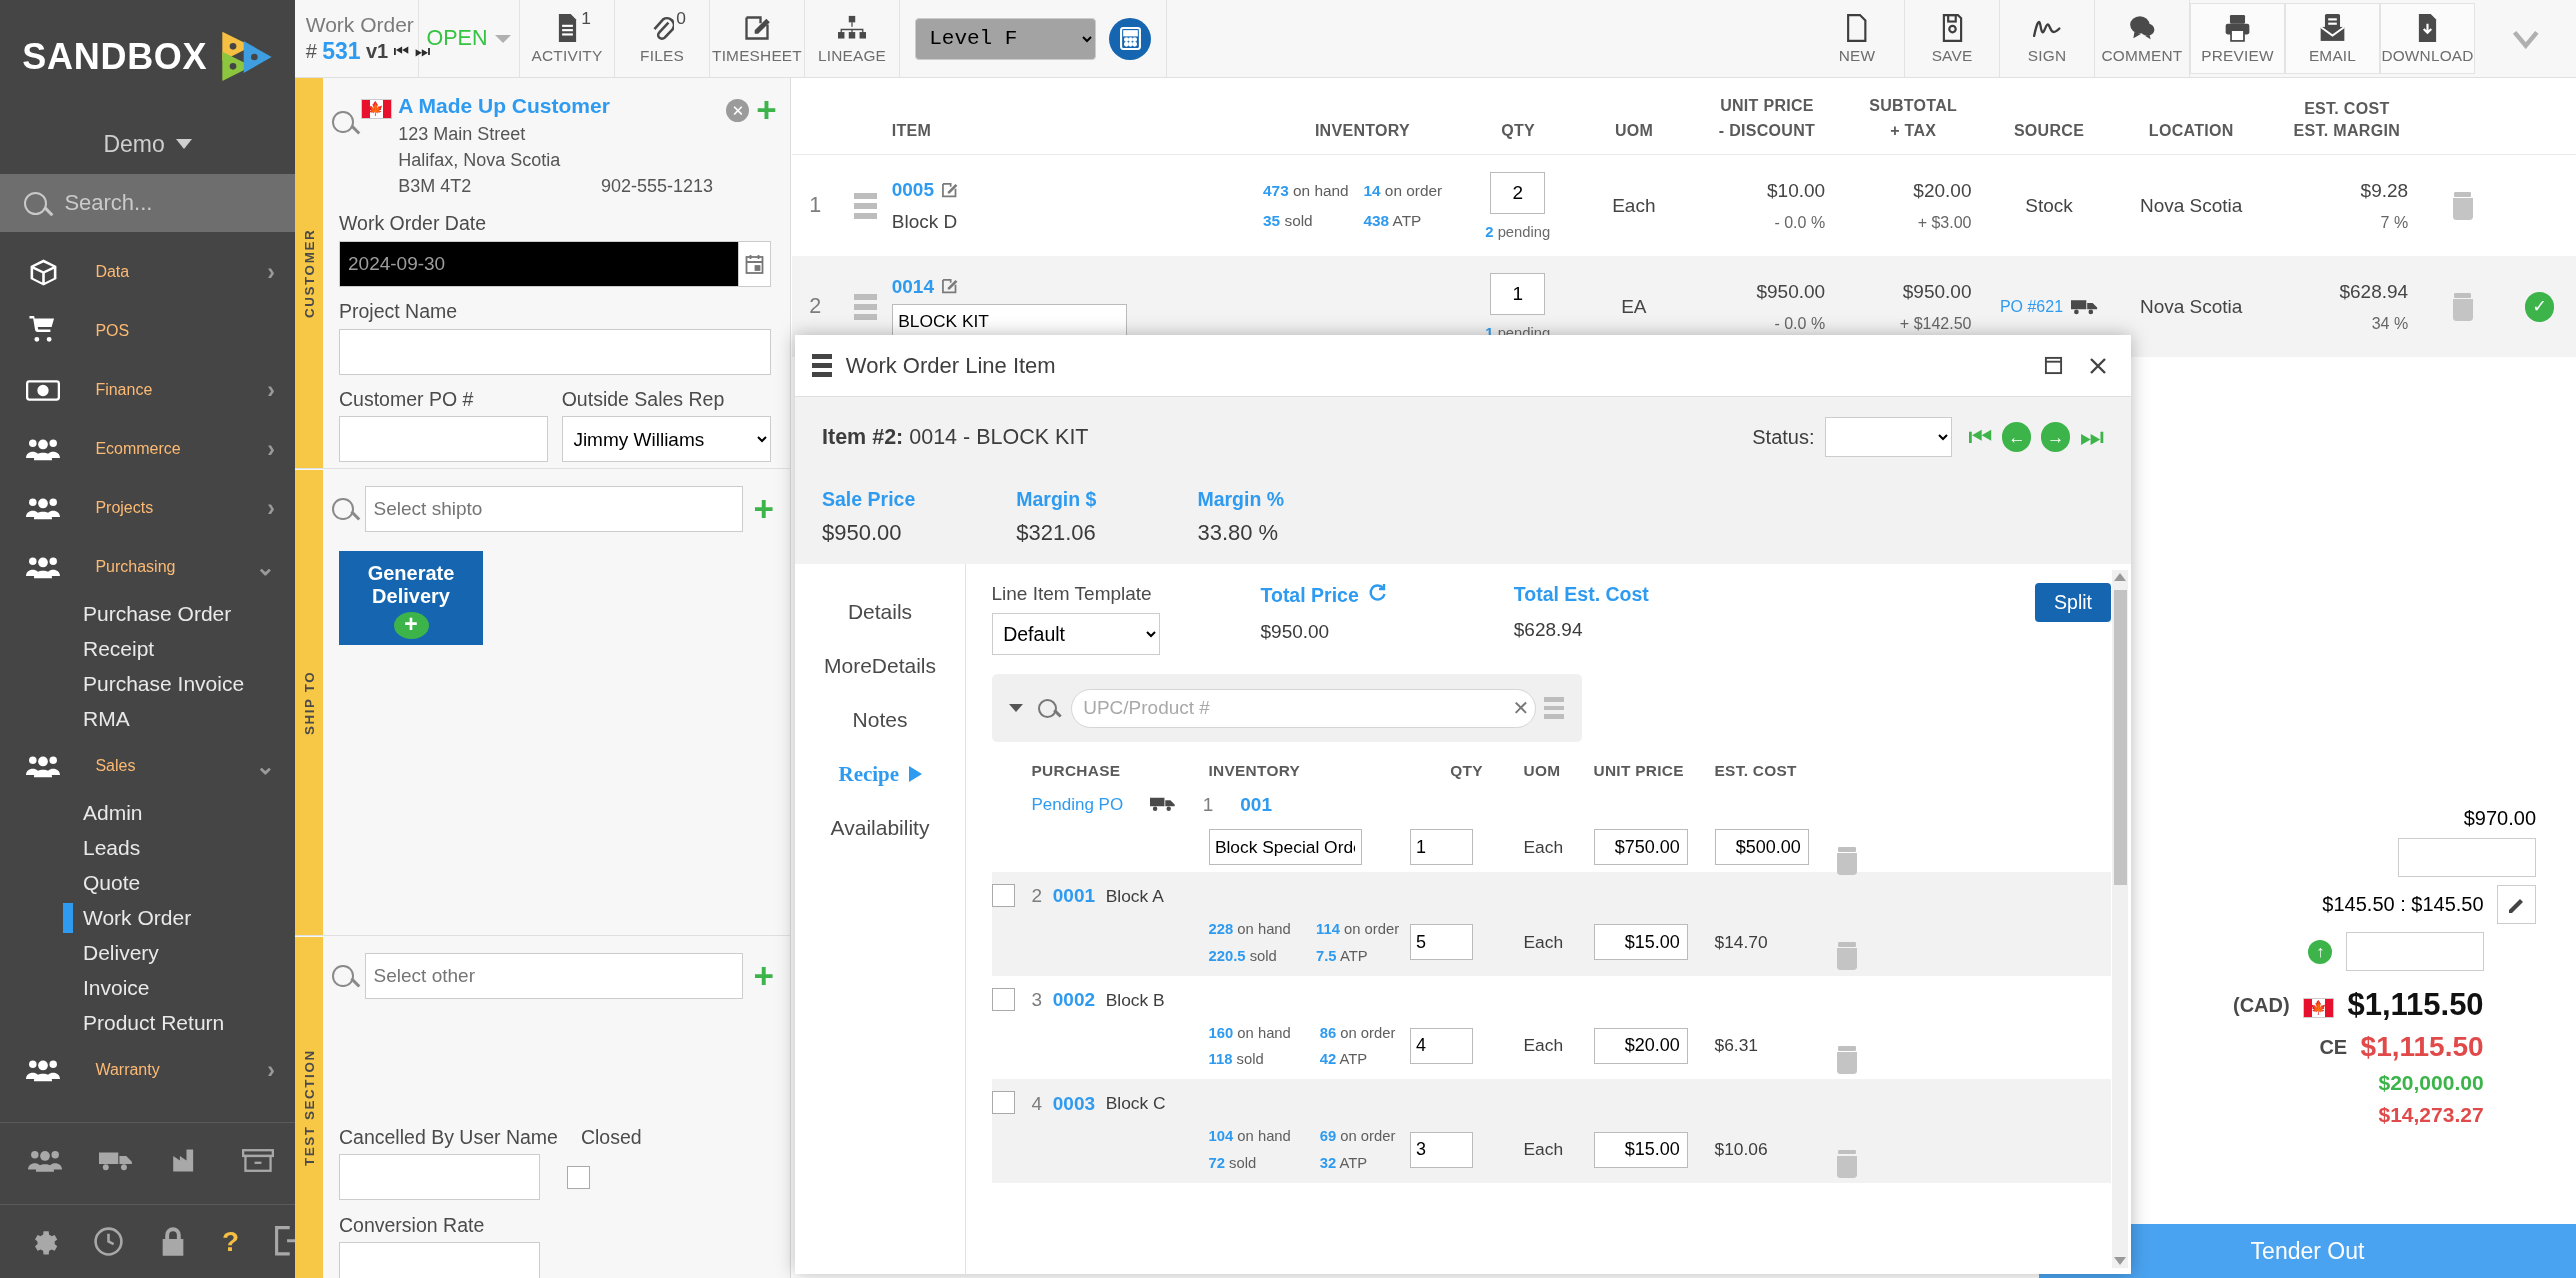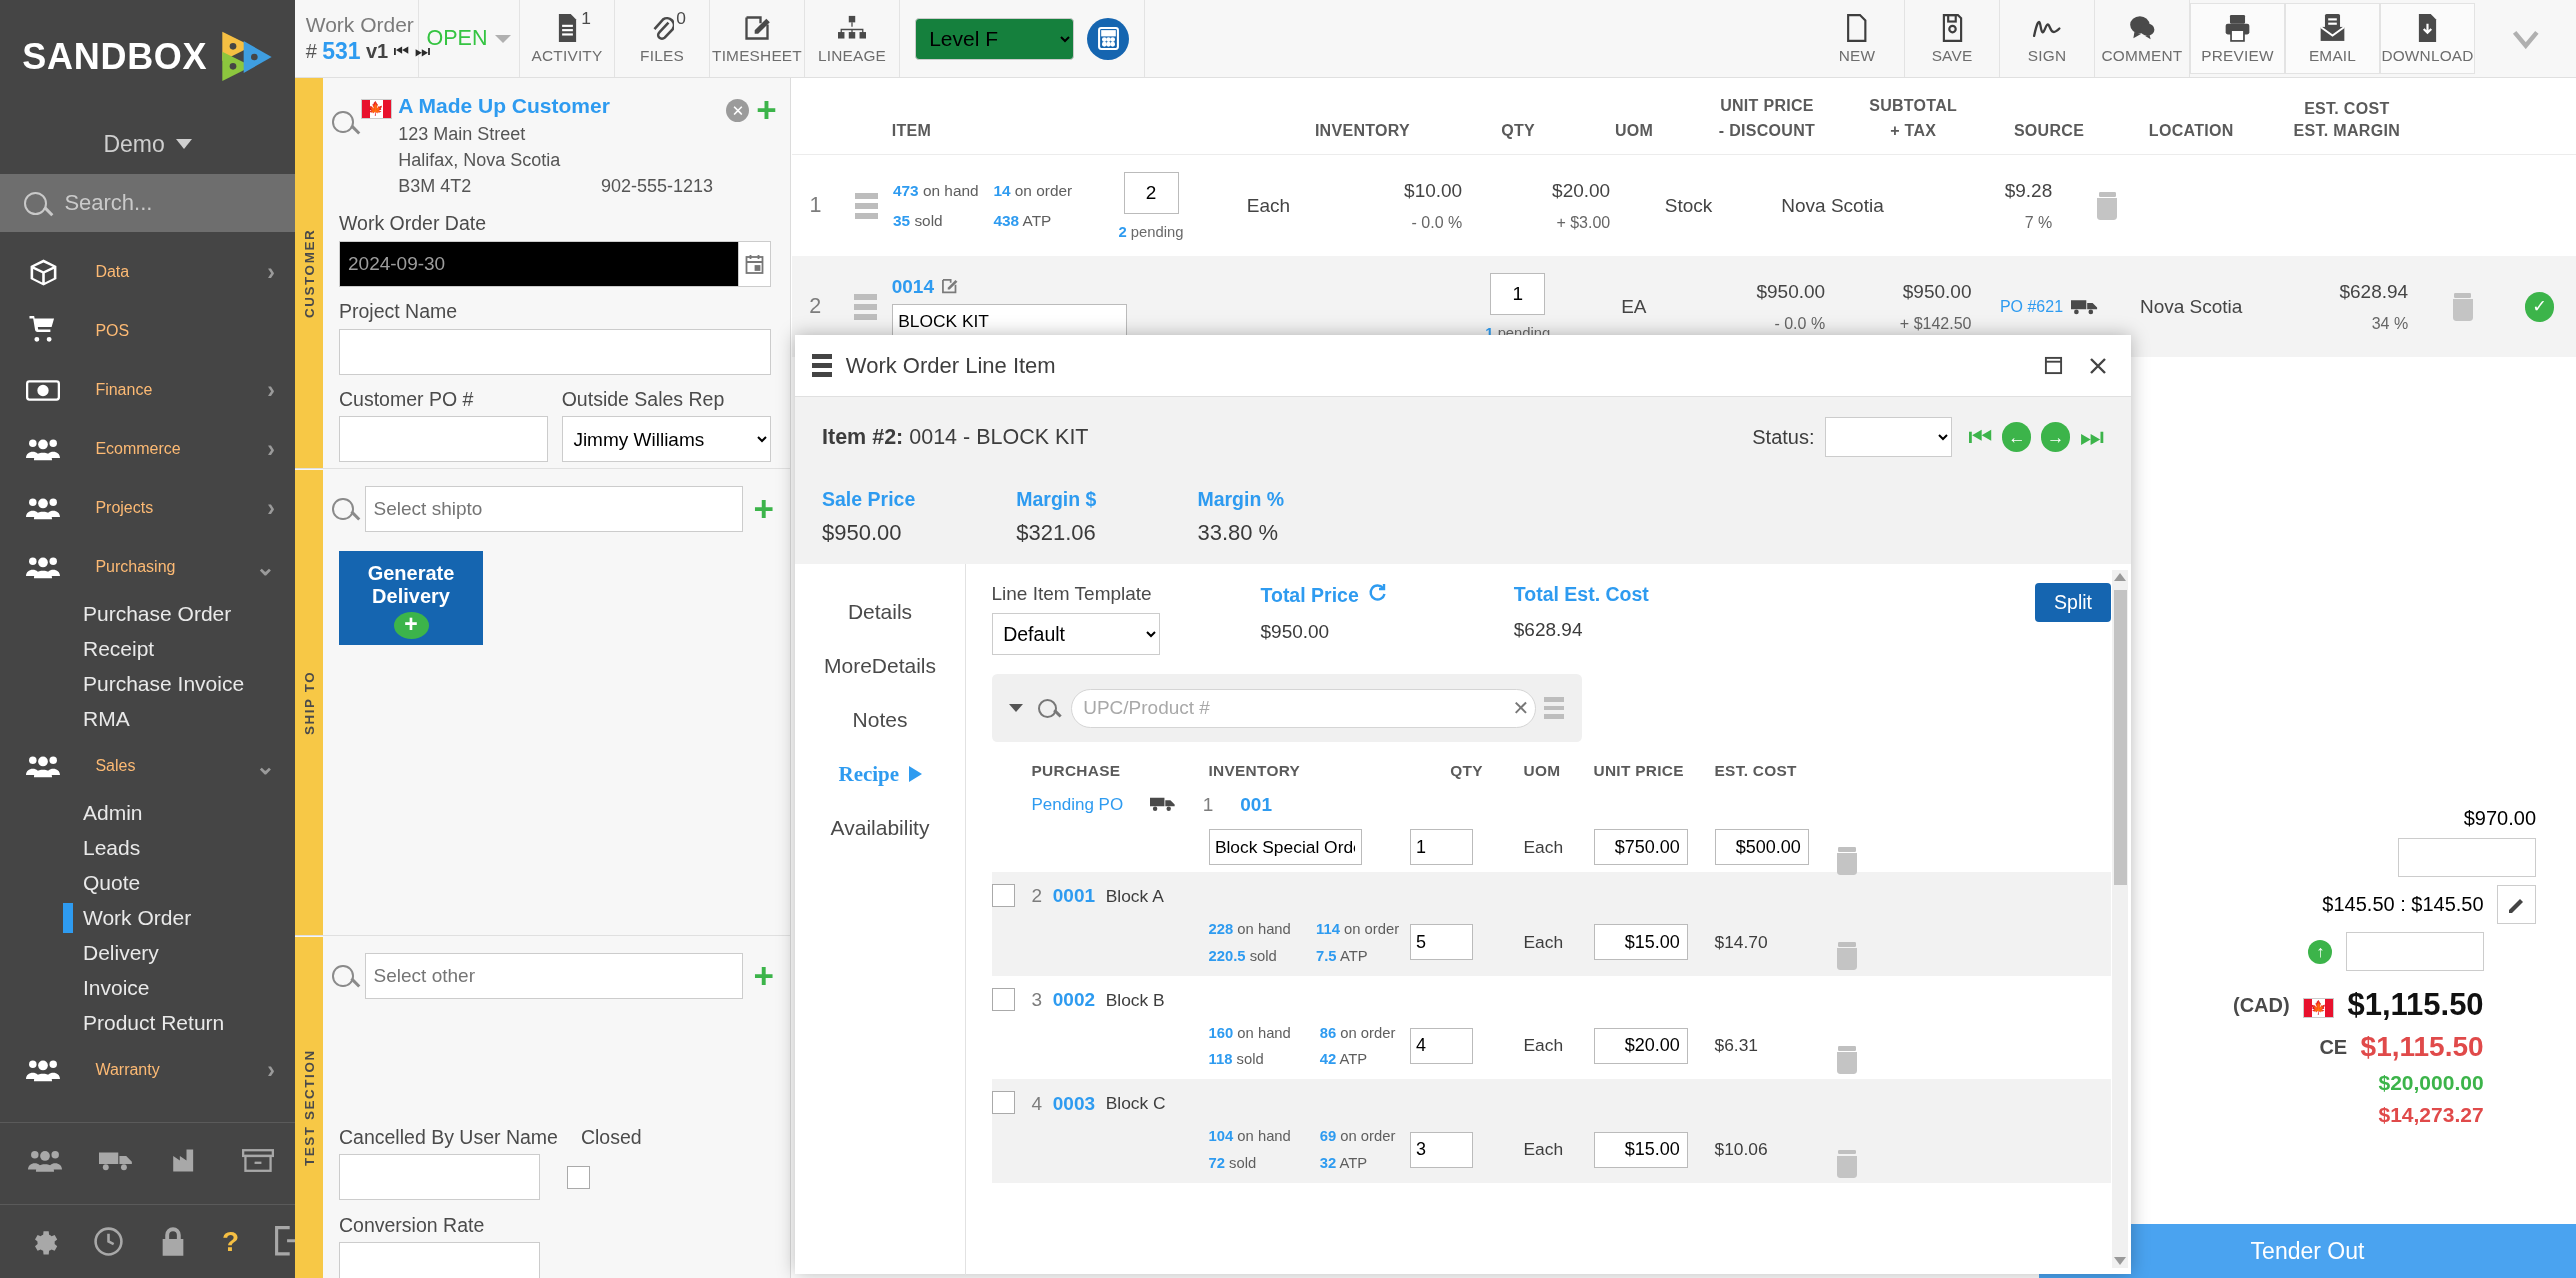--- a/index.html
+++ b/index.html
@@ -61,22 +61,22 @@
                border-right: 0.7px solid #e3e3e3; cursor: pointer;}
   .tb-status .st { color: #35c442; font-size: 21.5px; font-weight: 500; }
   .tb-status .cv { width:0;height:0;border-left:8px solid transparent;border-right:8px solid transparent;
                    border-top:8.7px solid #b0b0b0;}
   .tb-btn { width: 95px; display: flex; flex-direction: column; align-items: center; justify-content: center;
             border-right: 0.7px solid #e3e3e3; cursor: pointer; position: relative; gap: 4px; }
   .tb-btn .ico { height: 31px; display:flex; align-items:center; justify-content:center; }
   .tb-btn .cap { font-size: 15.4px; color: #6d6d6d; letter-spacing: 0.2px;}
   .tb-btn .badge { position: absolute; top: 8px; right: 23px; font-size: 17.4px; color: #4a4a4a; }
   .tb-sel { display: flex; align-items: center; padding: 0 14.8px; gap: 13.4px; border-right: 0.7px solid #e3e3e3;}
-  .tb-sel select { width: 159px; height: 42px; font-size: 21px; font-family: Liberation Sans, sans-serif;
-                   border: 0.7px solid #ccc; border-radius: 4px; padding-left: 9.4px; background:#15803d;}
+  .tb-sel select { width: 181px; height: 42px; font-size: 21px; font-family: Liberation Mono, monospace;
+                   border: 0.7px solid #ccc; border-radius: 4px; padding-left: 9.4px; background:#a3a3a3;}
   .calcbtn { width: 42px; height: 42px; border-radius: 50%; background: #1565b0;
              display:flex;align-items:center;justify-content:center; cursor:pointer;}
   .tb-spacer { flex: 1; }
   .tb-btn.framed { background: #fbfbfb; border: 0.7px solid #e3e3e3; margin: 3.4px 0; }
   .tb-caret { width: 101px; display:flex; align-items:center; justify-content:center; cursor:pointer;}
 
   
   #leftpanel { position: absolute; left: 295px; top: 78px; width: 496px; height: 1201px; background: #f7f7f7;
                border-right: 0.7px solid #dcdcdc; }
   .sect-tab { position: absolute; left: 0; width: 28px; background: #f7c846; color: #4a4a4a;
@@ -781,20 +781,30 @@
     <div class="gc c-num" style="align-items:center">
         <span class="rnum">1</span>
       </div>
     <div class="gc c-drag" style="align-items:center">
         <span class="drag3">
           <i></i>
           <i></i>
           <i></i>
         </span>
       </div>
+    <div class="gc c-item">
+      <div class="skuline">
+        <span class="sku">0005</span>
+        <span><svg width="17.4" height="17.4" viewBox="0 0 18 18" fill="none" stroke="#7a7a7a" stroke-width="1.8">
+              <path d="M2 3h8v3M2 3v13h13V8"></path>
+              <path d="M7 11 15 3l2 2-8 8H7z" fill="#7a7a7a" stroke="none"></path>
+            </svg></span>
+      </div>
+      <div class="itemname">Block D</div>
+    </div>
     <div class="gc c-inv" style="align-items:flex-start">
       <div class="invgrid">
         <div><b>473</b> <span>on hand</span></div>
         <div><b>14</b> <span>on order</span></div>
         <div><b>35</b> <span>sold</span></div>
         <div><b>438</b> <span>ATP</span></div>
       </div>
     </div>
     <div class="gc c-qty" style="align-items:center">
       <input class="qtybox" value="2" style="">

